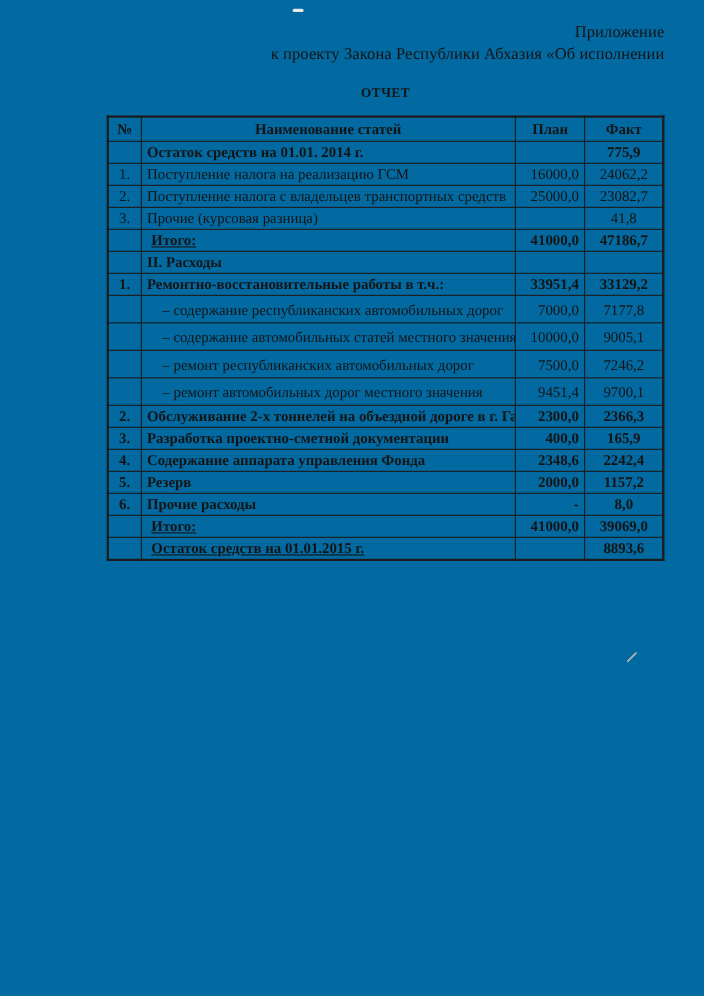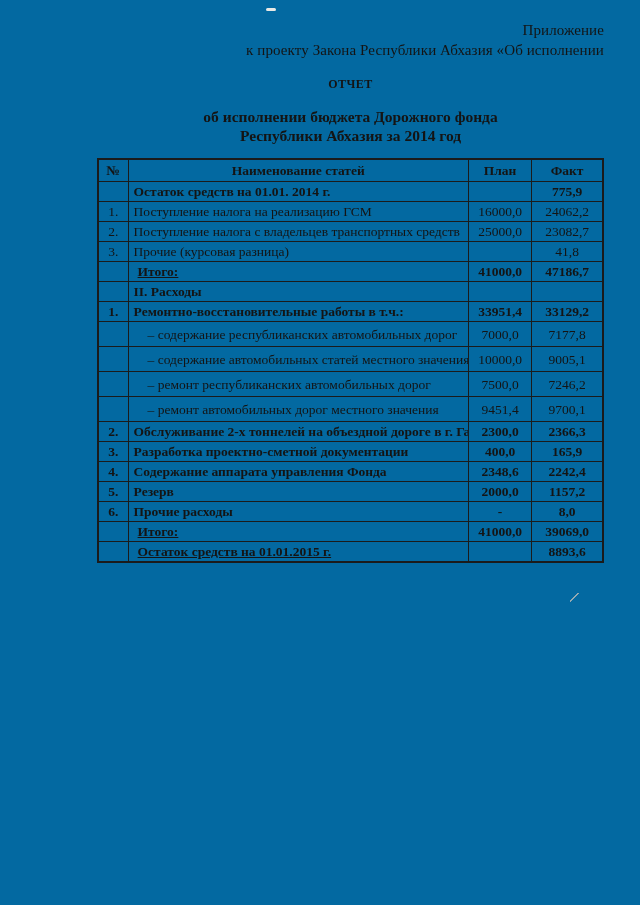--- a/index.html
+++ b/index.html
@@ -57,21 +57,21 @@
     white-space: nowrap;
   }
   .report th {
     font-weight: bold;
     text-align: center;
     padding: 3px 2px;
     border-bottom: 1.5px solid #1b1b1b;
   }
   .col-num  { width: 30px; text-align: center; }
   .col-name { width: 339px; text-align: left; }
-  .col-plan { width: 63px; text-align: center; }
+  .col-plan { width: 63px; text-align: right; }
   .col-fact { width: 71px; text-align: center; font-family: Liberation Serif, serif; }
   tr.bold td { font-weight: bold; }
   tr.indent td { padding-top: 4.5px; padding-bottom: 4.5px; }
   tr.indent td.col-name { padding-left: 19px; }
   tr.pad td.col-name { padding-left: 9px; text-decoration: underline; }
   .artifact {
     position: absolute;
     color: #b8b8b4;
     font-size: 9px;
     user-select: none;
@@ -99,24 +99,20 @@
 
   <div class="content">
 
     <div class="doc-header">
       <div>Приложение</div>
       <div>к проекту Закона Республики Абхазия «Об исполнении</div>
     </div>
 
     <div class="doc-title">ОТЧЕТ</div>
 
-    <div class="doc-subtitle">
-      <div>об исполнении бюджета Дорожного фонда</div>
-      <div>Республики Абхазия за 2014 год</div>
-    </div>
 
     <table class="report">
       <thead>
         <tr>
           <th class="col-num">№</th>
           <th class="col-name">Наименование статей</th>
           <th class="col-plan">План</th>
           <th class="col-fact">Факт</th>
         </tr>
       </thead>

